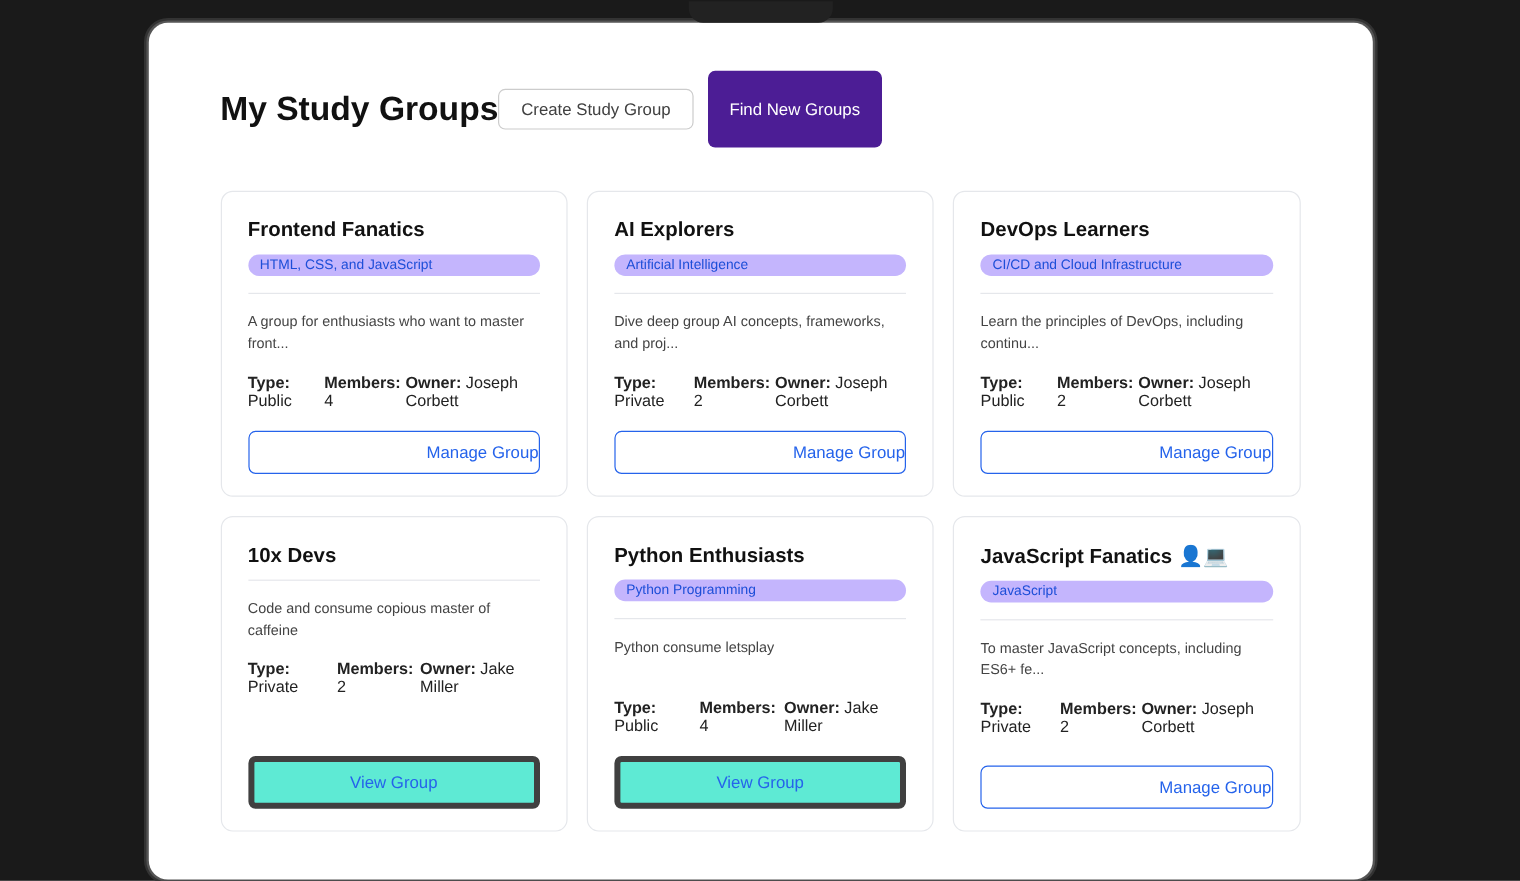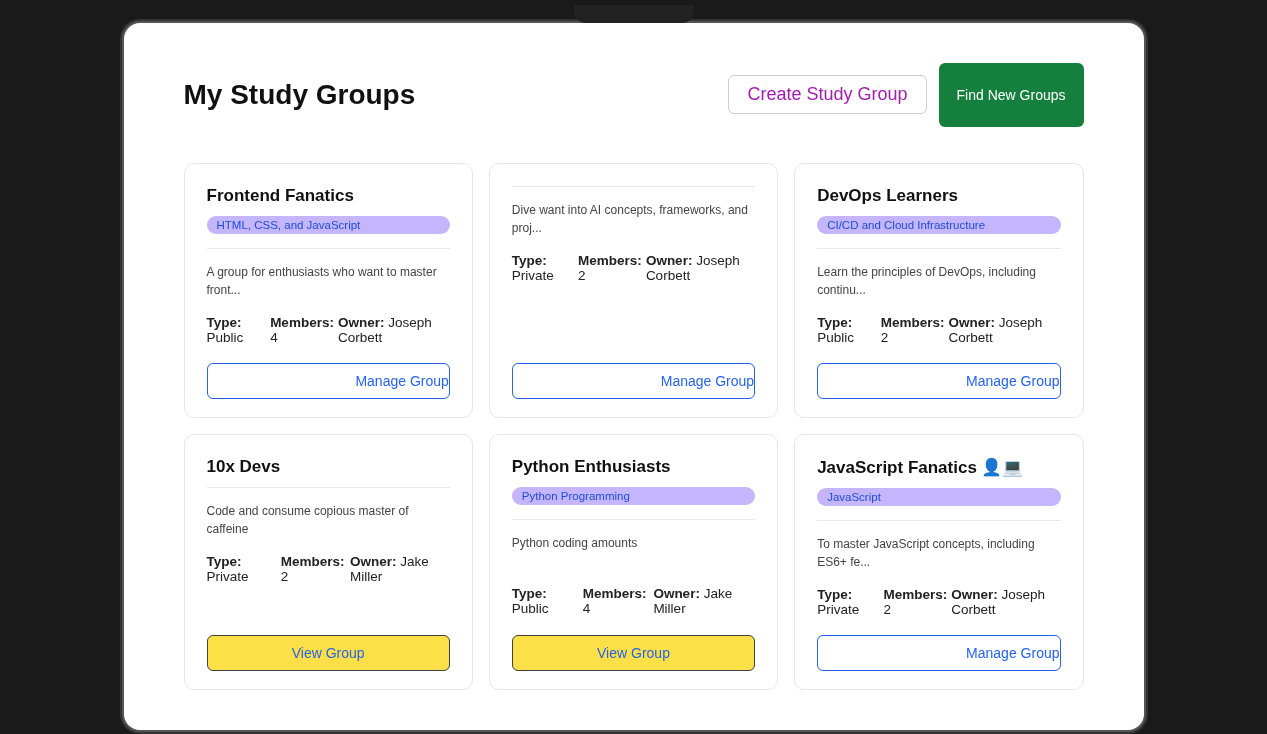--- a/index.html
+++ b/index.html
@@ -37,51 +37,50 @@
       top: 0;
       z-index: 10;
     }
 
     .page {
       padding: 40px 60px 40px 60px;
     }
 
     .page-header {
       display: flex;
-      justify-content: space-between;
       align-items: center;
       margin-bottom: 36px;
     }
 
     .page-title {
       font-size: 28px;
       font-weight: 700;
       color: #111;
     }
 
     .header-actions {
       display: flex;
       gap: 12px;
       align-items: center;
     }
 
     .btn-outline {
       border: 1px solid #ccc;
       background: #fff;
-      color: #a21caf;
+      color: #404040;
       padding: 8px 18px;
       border-radius: 6px;
-      font-size: 18px;
+      font-size: 14px;
       cursor: pointer;
       font-weight: 500;
     }
 
     .btn-primary {
       border: none;
-      background: #15803d;
+      background: #4c1d95;
       color: #fff;
       padding: 24px 18px;
       border-radius: 6px;
       font-size: 14px;
       cursor: pointer;
       font-weight: 500;
     }
 
     .groups-grid {
       display: grid;
@@ -156,22 +155,22 @@
       border-radius: 6px;
       font-size: 14px;
       cursor: pointer;
       font-weight: 500;
       margin-top: auto;
       text-align: right;
     }
 
     .btn-view {
       width: 100%;
-      border: 1px solid #404040;
-      background: #fde047;
+      border: 5px solid #404040;
+      background: #5eead4;
       color: #2563eb;
       padding: 9px 0;
       border-radius: 6px;
       font-size: 14px;
       cursor: pointer;
       font-weight: 500;
       margin-top: auto;
       text-align: center;
     }
   </style>
@@ -207,22 +206,24 @@
         <div class="group-meta-row">
           <span class="label">Members:</span> 4
         </div>
         <div class="group-meta-row">
           <span class="label">Owner:</span> Joseph Corbett
         </div>
       </div>
       <button class="btn-manage">Manage Group</button>
     </div>
           <div class="group-card">
-      <hr class="group-divider">
-      <div class="group-description">Dive want into AI concepts, frameworks, and proj...</div>
+      <div class="group-name">AI Explorers</div>
+      <span class="group-tag">Artificial Intelligence</span>
+      <hr class="group-divider">
+      <div class="group-description">Dive deep group AI concepts, frameworks, and proj...</div>
       <div class="group-meta">
         <div class="group-meta-row">
           <span class="label">Type:</span> Private
         </div>
         <div class="group-meta-row">
           <span class="label">Members:</span> 2
         </div>
         <div class="group-meta-row">
           <span class="label">Owner:</span> Joseph Corbett
         </div>
@@ -261,21 +262,21 @@
         <div class="group-meta-row">
           <span class="label">Owner:</span> Jake Miller
         </div>
       </div>
       <button class="btn-view">View Group</button>
     </div>
           <div class="group-card">
       <div class="group-name">Python Enthusiasts</div>
       <span class="group-tag">Python Programming</span>
       <hr class="group-divider">
-      <div class="group-description">Python coding amounts</div>
+      <div class="group-description">Python consume letsplay</div>
       <div class="group-meta">
         <div class="group-meta-row">
           <span class="label">Type:</span> Public
         </div>
         <div class="group-meta-row">
           <span class="label">Members:</span> 4
         </div>
         <div class="group-meta-row">
           <span class="label">Owner:</span> Jake Miller
         </div>

